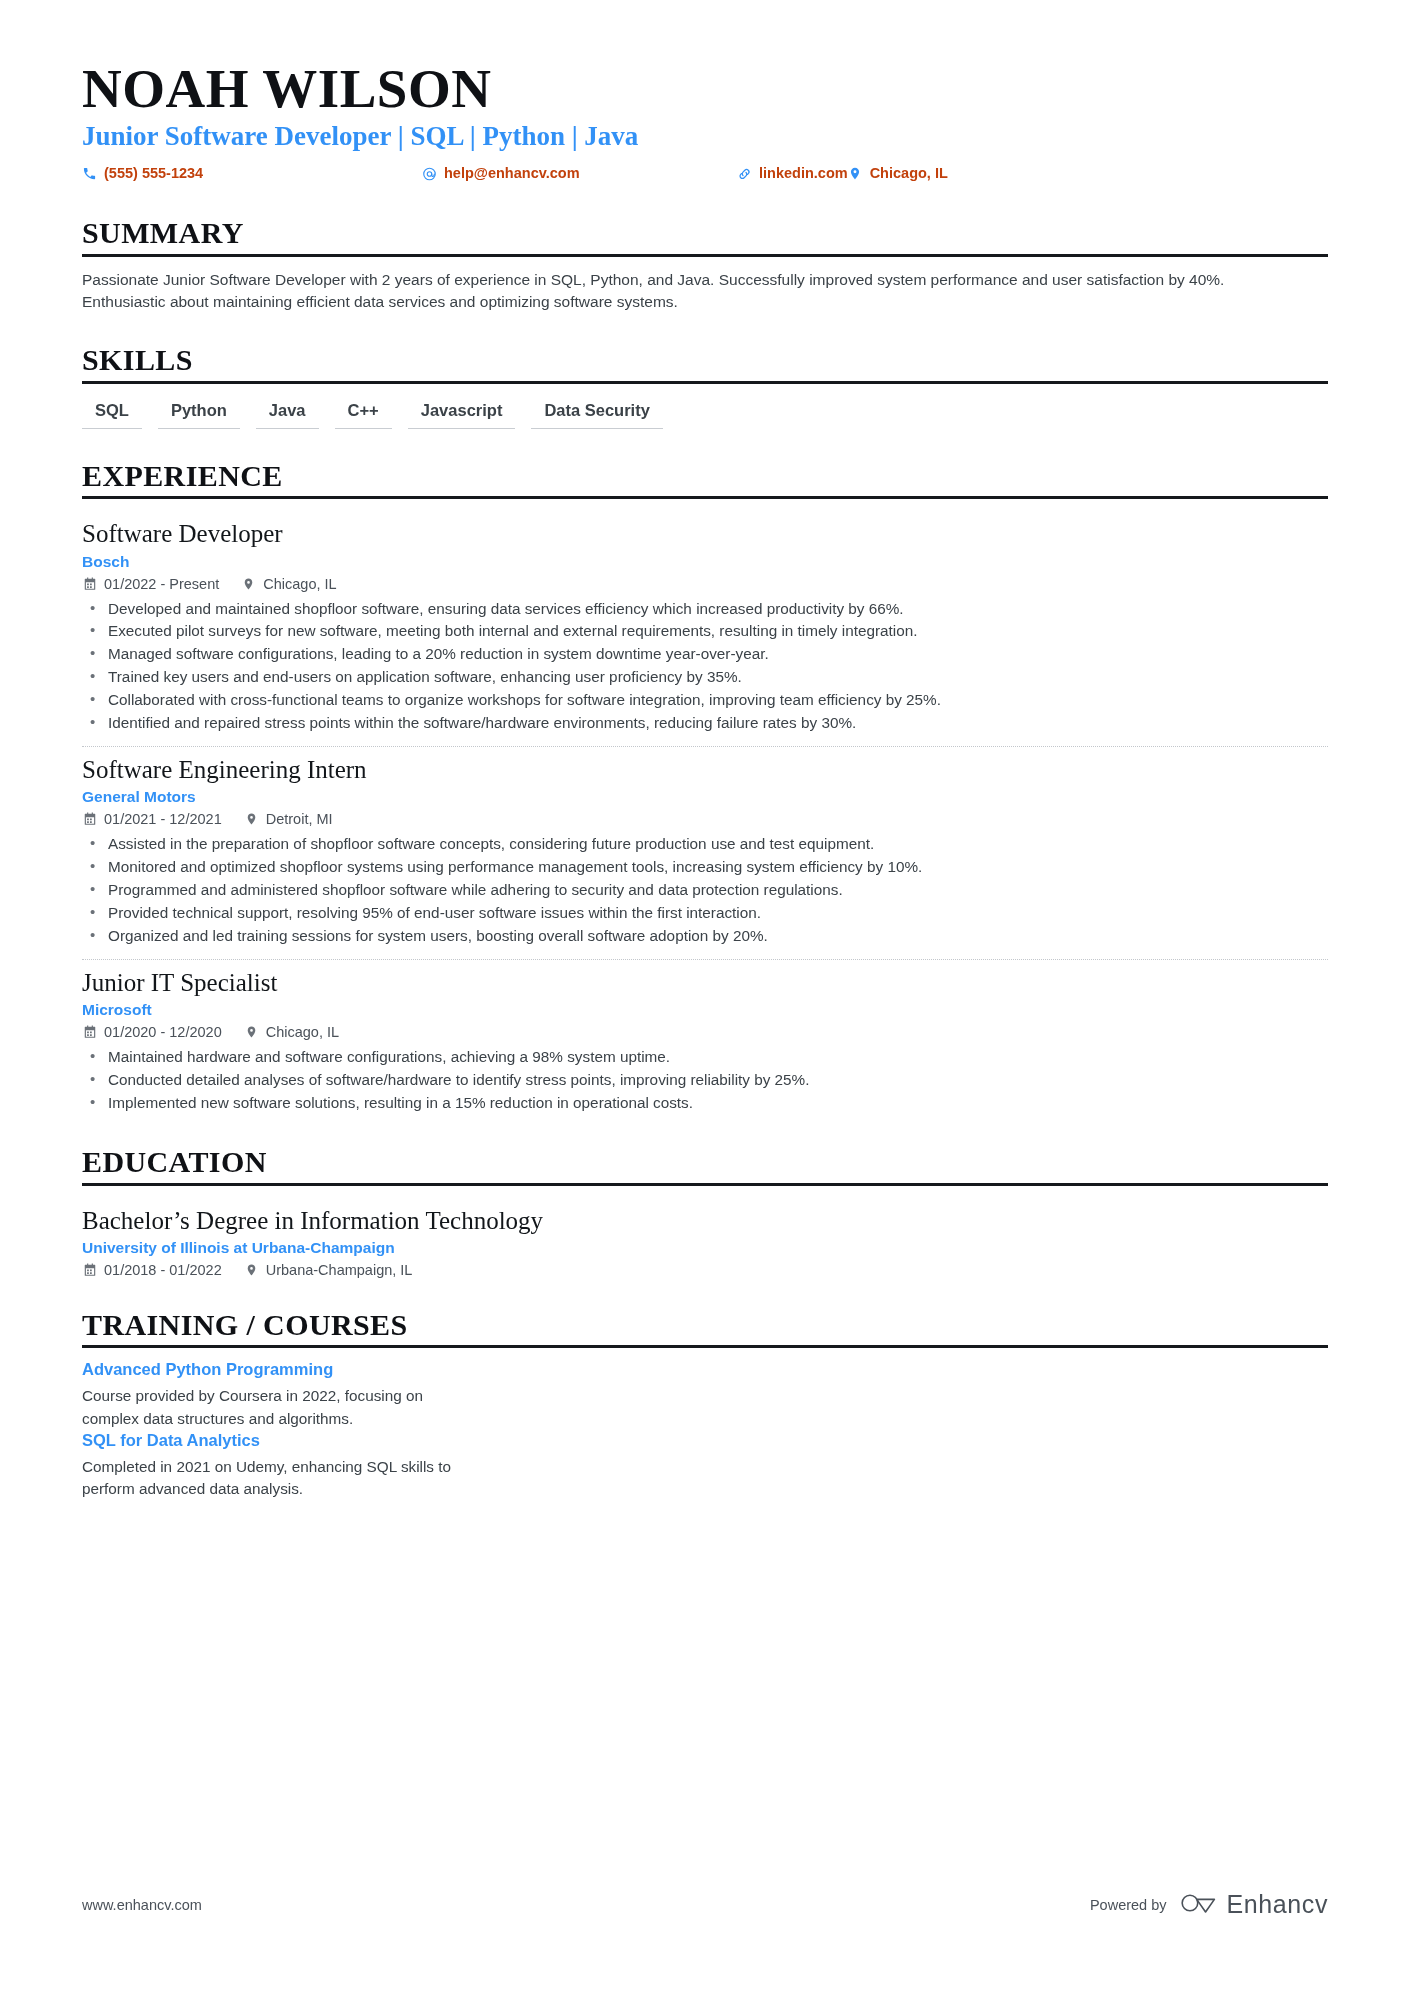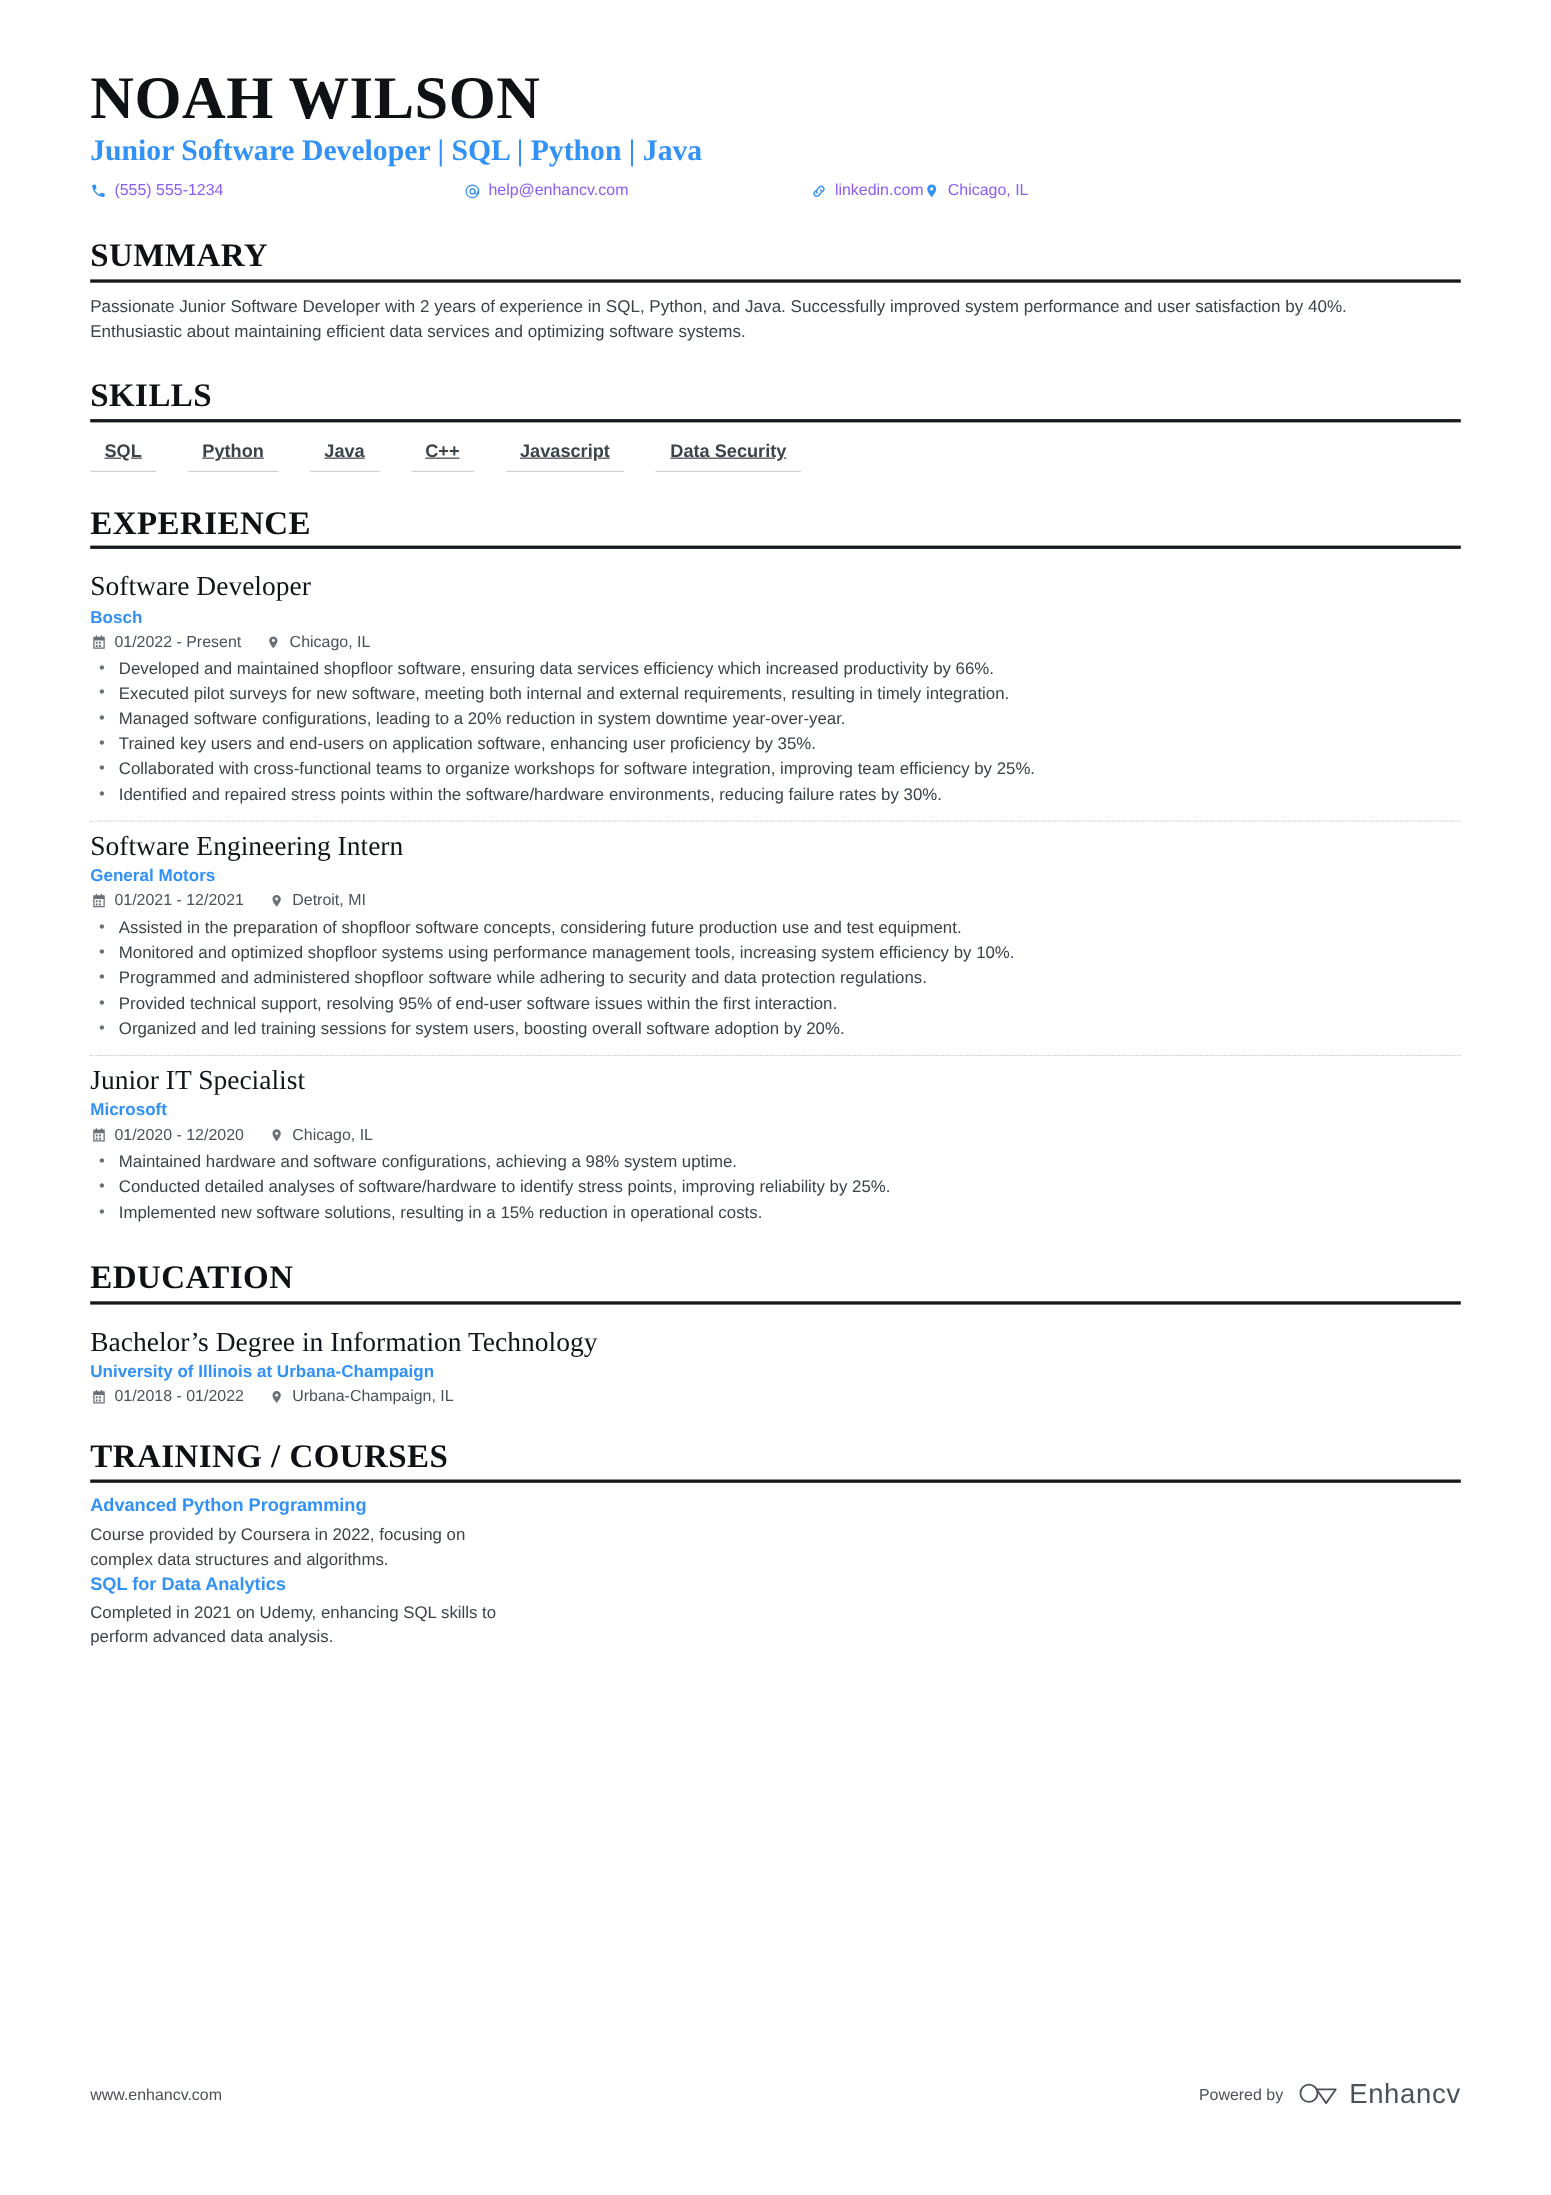--- a/index.html
+++ b/index.html
@@ -46,22 +46,22 @@
   .contact-grid {
     display: flex;
     flex-wrap: wrap;
     width: 100%;
   }
   .contact-item {
     display: flex;
     align-items: center;
     gap: 7px;
     font-size: 14.5px;
-    font-weight: 400;
-    color: #8b5cf6;
+    font-weight: 700;
+    color: #c2410c;
     height: 25px;
     line-height: 25px;
   }
   .c-col-1 { width: 340px; }
   .c-col-2 { width: 315px; }
   .c-col-3 { width: auto; }
 
   .ico {
     display: inline-flex;
     align-items: center;
@@ -95,23 +95,22 @@
     font-size: 15.5px;
     line-height: 1.45;
     color: #3b4248;
     max-width: 1215px;
   }
 
   
   .skills-row {
     display: flex;
     flex-wrap: wrap;
-    gap: 0px 29px;
+    gap: 0px 16px;
     margin-top: 6px;
-    text-decoration: underline;
   }
   .skill {
     font-size: 16.5px;
     font-weight: 700;
     color: #3b4248;
     padding: 5px 13px 7px 13px;
     border-bottom: 1.5px solid #c9cdd2;
     line-height: 1.2;
   }
 

